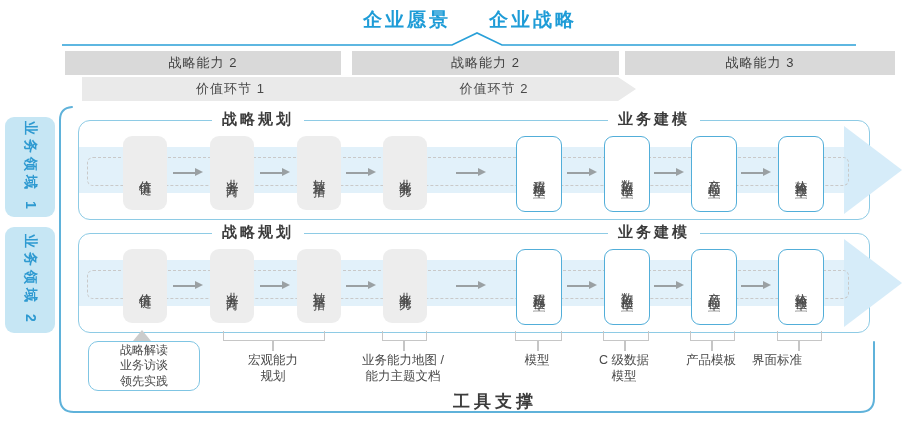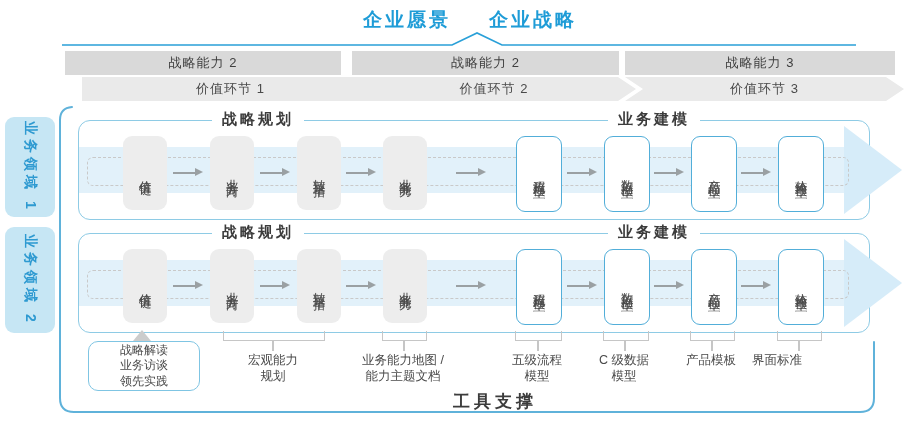--- a/index.html
+++ b/index.html
@@ -93,21 +93,20 @@
   <svg width="910" height="432">
     <path d="M72 107 Q60 108 60 120 L60 398 Q60 412 74 412 L860 412 Q874 412 874 398 L874 342" fill="none" stroke="#5fb2da" stroke-width="2" stroke-linecap="round"></path>
   </svg>
 
   <div class="cap-bar" style="left:65px;width:276px;">战略能力 2</div>
   <div class="cap-bar" style="left:352px;width:267px;">战略能力 2</div>
   <div class="cap-bar" style="left:625px;width:270px;">战略能力 3</div>
 
   <div class="chev first" style="left:82px;width:297px;">价值环节 1</div>
   <div class="chev mid" style="left:352px;width:284px;">价值环节 2</div>
-  <div class="chev mid" style="left:625px;width:279px;">价值环节 3</div>
 
   <div class="dom-tab" style="top:117px;height:100px;">
     <span>业务领域 1</span>
   </div>
   <div class="dom-tab" style="top:227px;height:106px;">
     <span>业务领域 2</span>
   </div>
 
   <div class="lane" style="top:120px;">
     <div class="band"></div>
@@ -248,21 +247,20 @@
   <div class="bracket" style="left:382px;width:43px;"></div>
   <div class="stem" style="left:403px;"></div>
   <div class="ann" style="left:328px;">
     <div>业务能力地图 /</div>
     <div>能力主题文档</div>
   </div>
 
   <div class="bracket" style="left:515px;width:45px;"></div>
   <div class="stem" style="left:537px;"></div>
   <div class="ann" style="left:462px;">
-    <div>五级流程</div>
     <div>模型</div>
   </div>
 
   <div class="bracket" style="left:603px;width:44px;"></div>
   <div class="stem" style="left:624px;"></div>
   <div class="ann" style="left:549px;">
     <div>C 级数据</div>
     <div>模型</div>
   </div>
 

